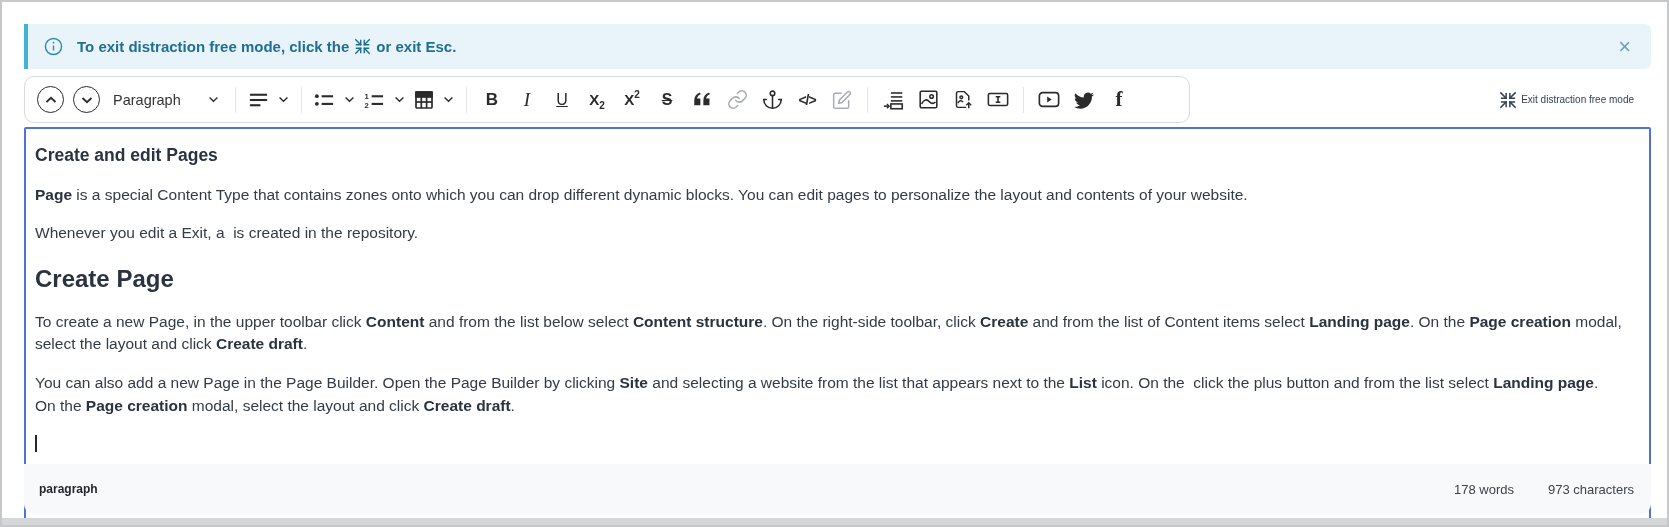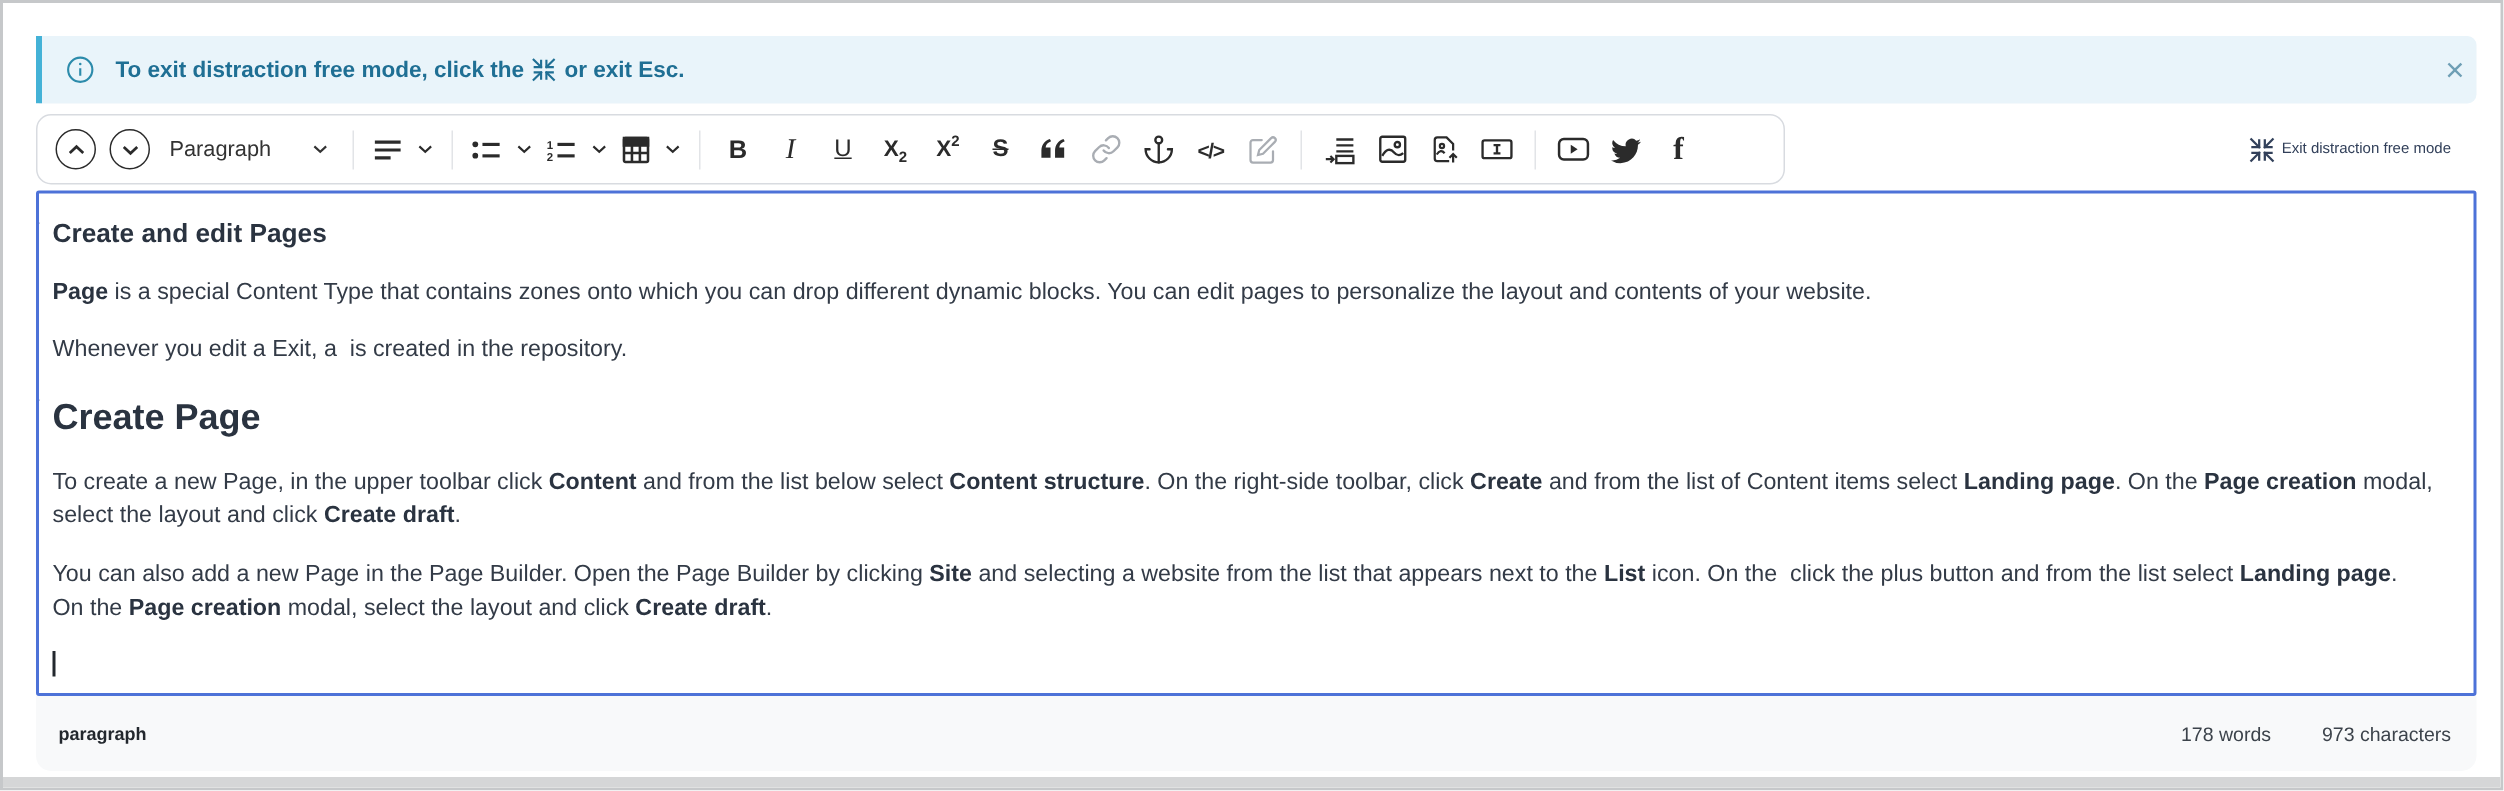--- a/index.html
+++ b/index.html
@@ -8,21 +8,21 @@
   .page {
     position: relative; width: 1669px; height: 527px;
     background: #fff; border: 2px solid #c6c8ca; overflow: hidden;
   }
 
   
   .alert {
     position: absolute; left: 22px; top: 22px; width: 1627px; height: 45px;
     background: #e9f4fa; border-left: 4px solid #44b2d7;
     border-radius: 0 6px 6px 0;
-    display: flex; align-items: center; padding: 0 2px 0 16px;
+    display: flex; align-items: center; padding: 0 14px 0 16px;
   }
   .alert .info { width: 19px; height: 19px; flex: 0 0 auto; margin-right: 14px; color:#2c8bab; }
   .alert-text { color: #1f6f94; font-size: 15px; font-weight: 700; display:flex; align-items:center; gap:5px; white-space:pre; }
   .alert-text svg { color:#1f6f94; }
   .alert-close {
     margin-left: auto; background: none; border: none; cursor: pointer;
     color: #6f9fb5; font-size: 22px; line-height: 1; font-weight: 400; padding: 2px 6px;
   }
 
   
@@ -55,21 +55,21 @@
   
   .exit-btn {
     position: absolute; right: 33px; top: 74px; height: 47px;
     display: flex; align-items: center; gap: 4px;
     background: none; border: none; cursor: pointer;
     color: #32405a; font-size: 10px; font-weight: 500;
   }
 
   
   .editor {
-    position: absolute; left: 22px; top: 125px; width: 1627px; height: 337px;
+    position: absolute; left: 22px; top: 125px; width: 1627px; height: 398px;
     background: #fff; border: 2px solid #4d72d8; border-radius: 2px;
     padding: 12px 26px 13px 9px; overflow: hidden;
     color: #333b47; font-size: 15.5px; line-height: 1.46; cursor: text;
   }
   .editor h3, .editor h2, .editor p { position: relative; white-space: pre-wrap; }
   .editor h3 { font-size: 17.5px; color:#26313f; margin: 2px 0 14px; }
   .editor h2 { font-size: 24px; color:#26313f; margin: 9px 0 13px; }
   .editor p  { margin: 15px 0 16px; }
   .editor strong { font-weight: 700; color:#2a3340; }
   .hmark {

